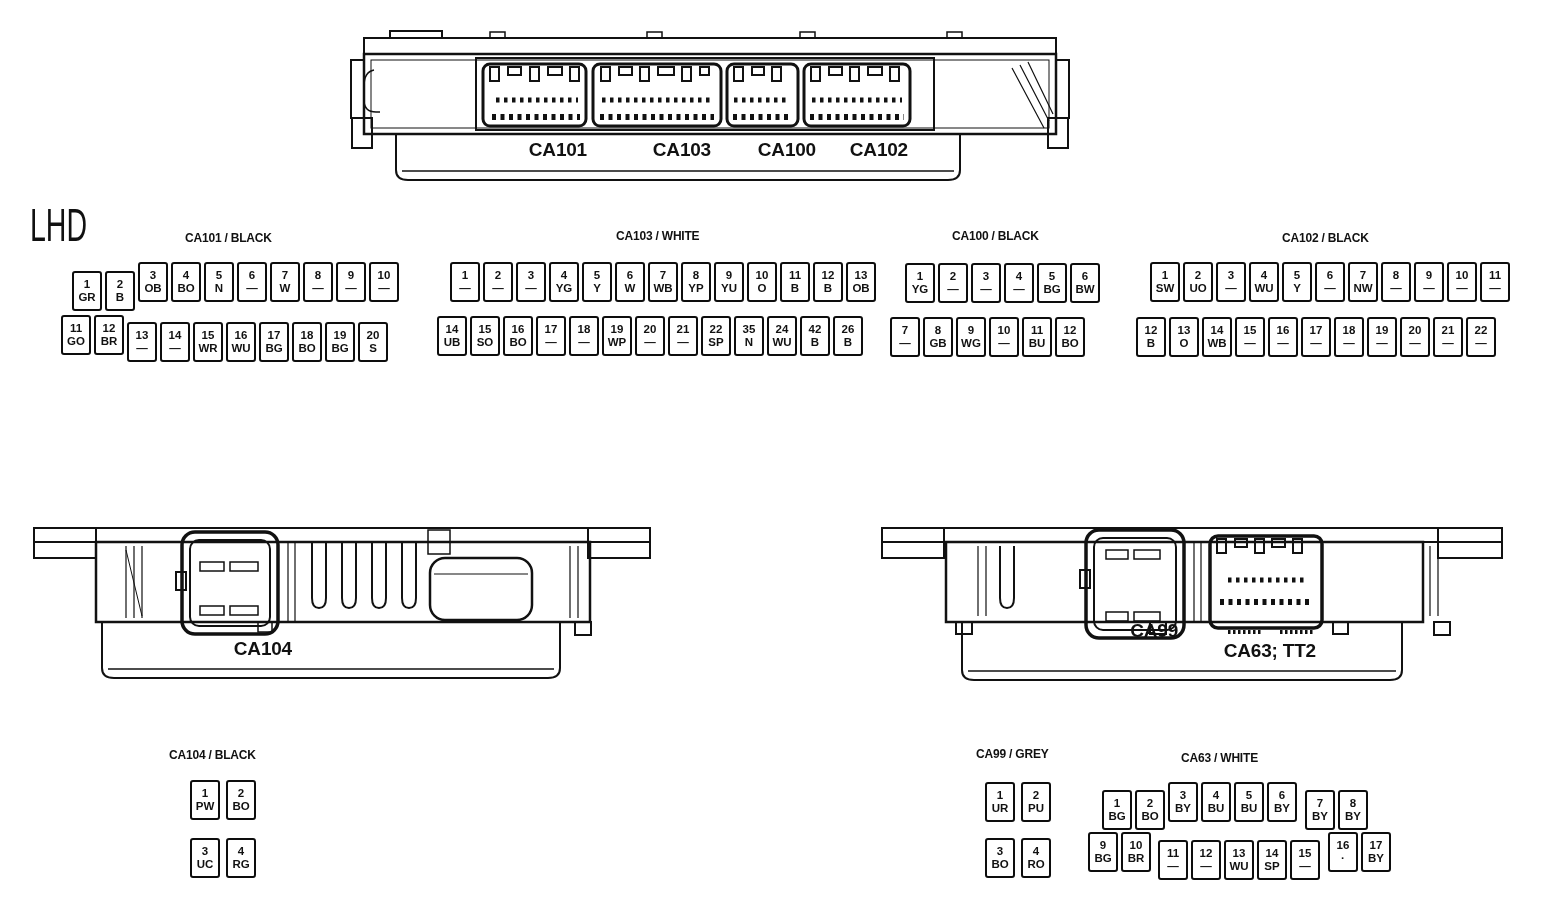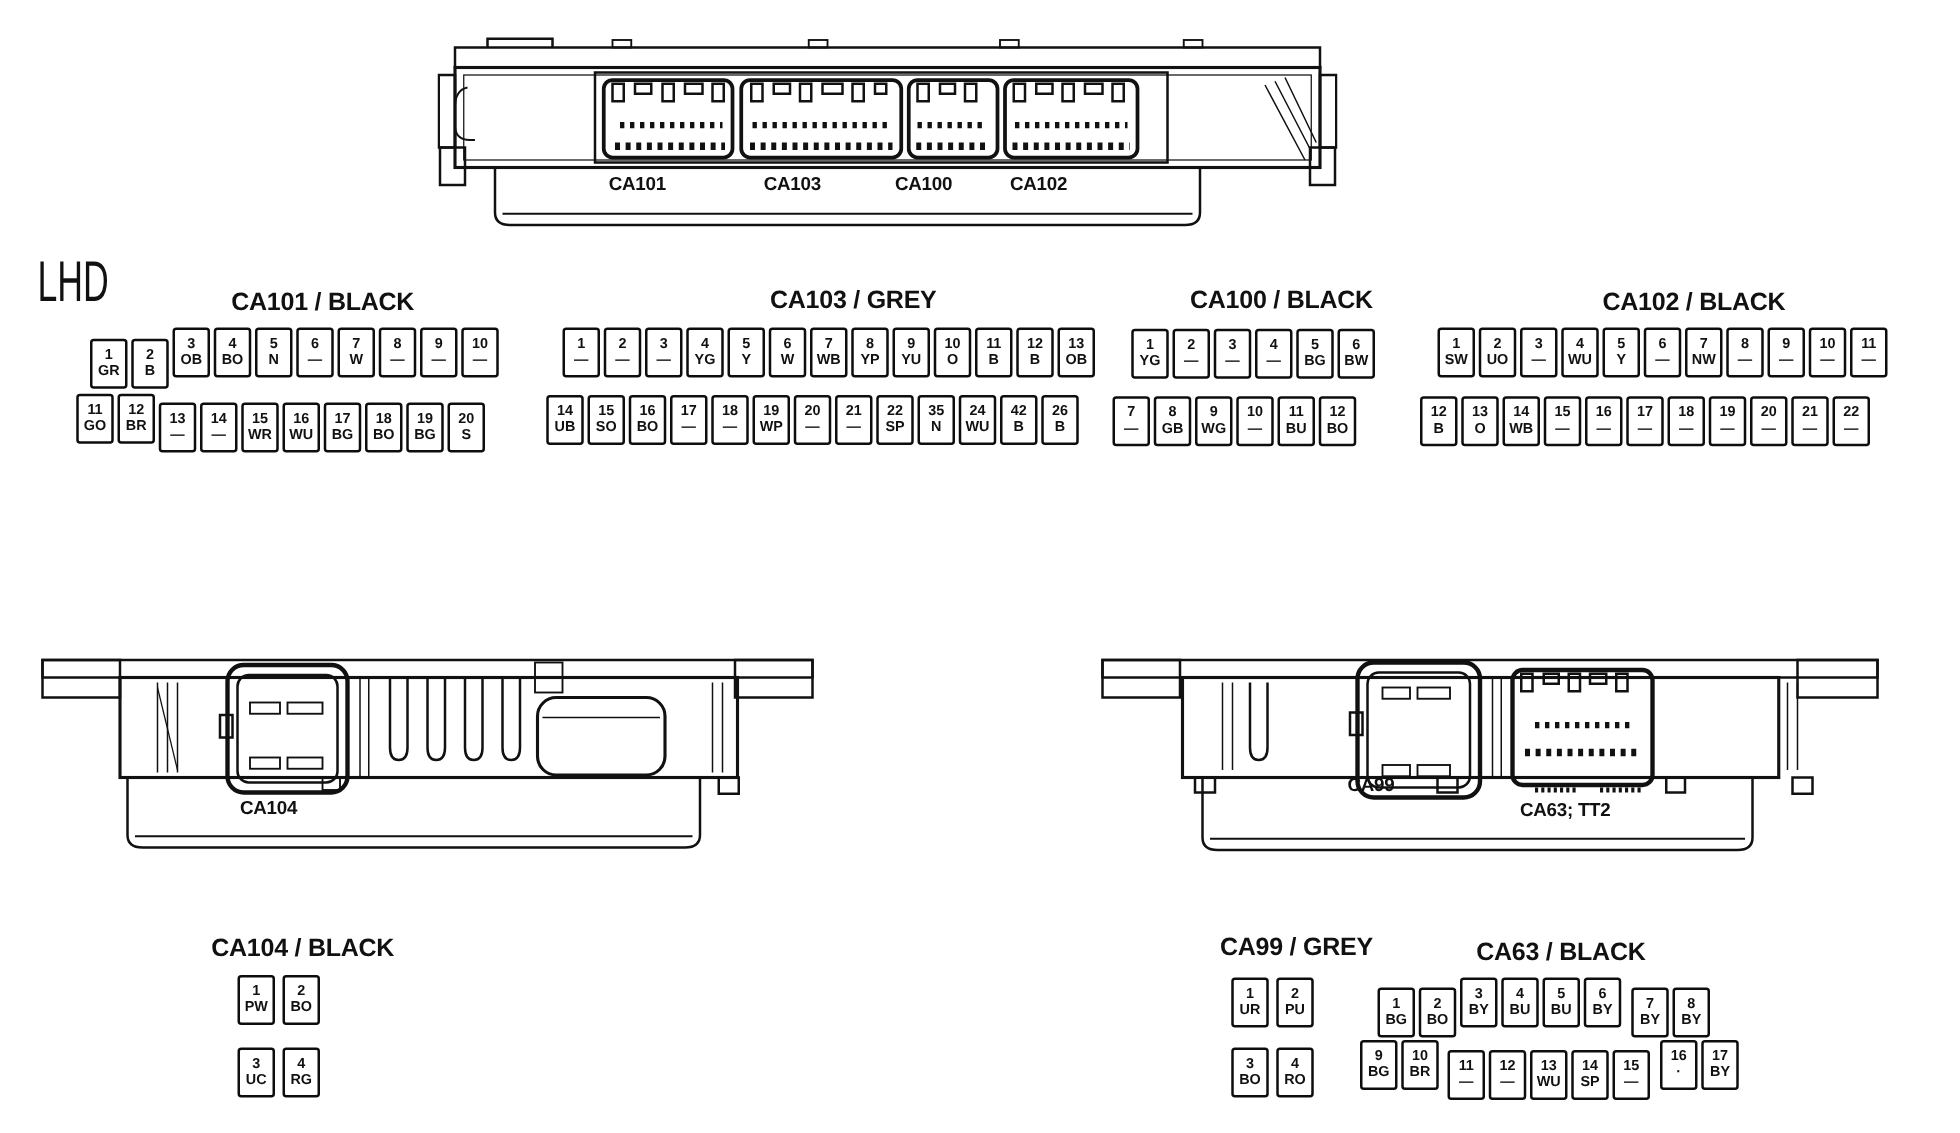--- a/index.html
+++ b/index.html
@@ -2,23 +2,23 @@
 <html><head>
 <meta charset="utf-8">
 <style>
   html,body{margin:0;padding:0;background:#fff;}
   body{width:1568px;height:906px;position:relative;overflow:hidden;
        font-family:"Liberation Sans", sans-serif;color:#111;}
   .abs{position:absolute;}
   svg.art{position:absolute;}
   .orient{font-size:46px;font-weight:400;letter-spacing:0px;
           transform:scaleX(0.62);transform-origin:left top;white-space:nowrap;}
-  .hdr{position:absolute;font-size:20px;font-weight:bold;white-space:nowrap;letter-spacing:-0.2px;}
-  .connlabel{position:absolute;font-size:15px;font-weight:bold;white-space:nowrap;
-             width:100px;text-align:left;letter-spacing:-0.2px;}
+  .hdr{position:absolute;font-size:12px;font-weight:bold;white-space:nowrap;letter-spacing:-0.2px;}
+  .connlabel{position:absolute;font-size:19px;font-weight:bold;white-space:nowrap;
+             width:100px;text-align:right;letter-spacing:-0.2px;}
   .pinrow{position:absolute;display:flex;gap:3px;align-items:flex-start;}
   .cell{box-sizing:border-box;width:30px;height:40px;border:2.5px solid #0d0d0d;border-radius:3px;
         background:#fff;display:flex;flex-direction:column;align-items:center;justify-content:center;
         gap:2px;font-weight:bold;font-size:11.5px;line-height:1;flex:0 0 auto;}
   .pn,.pc{display:block;white-space:nowrap;}
   
   .r-ca101-1 .cell:nth-of-type(-n+2){transform:translateY(9px);}
   .r-ca101-2 .cell:nth-of-type(n+3){transform:translateY(7px);}
   .r-ca63-1 .cell:nth-of-type(-n+2){transform:translateY(8px);}
   .r-ca63-1 .cell:nth-of-type(n+7){transform:translateY(8px);}
@@ -91,26 +91,26 @@
   </g>
 </svg>
 <div class="connlabel" style="left:487px;top:139px">CA101</div>
 <div class="connlabel" style="left:611px;top:139px">CA103</div>
 <div class="connlabel" style="left:716px;top:139px">CA100</div>
 <div class="connlabel" style="left:808px;top:139px">CA102</div>
 
 <div class="abs orient" style="left:30px;top:198px">LHD</div>
 
 <div class="hdr" style="left:185px;top:231px">CA101 / BLACK</div>
-<div class="hdr" style="left:616px;top:229px">CA103 / GREY</div>
+<div class="hdr" style="left:616px;top:229px">CA103 / WHITE</div>
 <div class="hdr" style="left:952px;top:229px">CA100 / BLACK</div>
 <div class="hdr" style="left:1282px;top:231px">CA102 / BLACK</div>
 <div class="hdr" style="left:169px;top:748px">CA104 / BLACK</div>
 <div class="hdr" style="left:976px;top:747px">CA99 / GREY</div>
-<div class="hdr" style="left:1181px;top:751px">CA63 / BLACK</div>
+<div class="hdr" style="left:1181px;top:751px">CA63 / WHITE</div>
 
 <div class="pinrow r-ca101-1" style="left:72px;top:262px">
 
 <div class="cell">
       <span class="pn">1</span>
       <span class="pc">GR</span>
     </div>
     <div class="cell">
       <span class="pn">2</span>
       <span class="pc">B</span>

